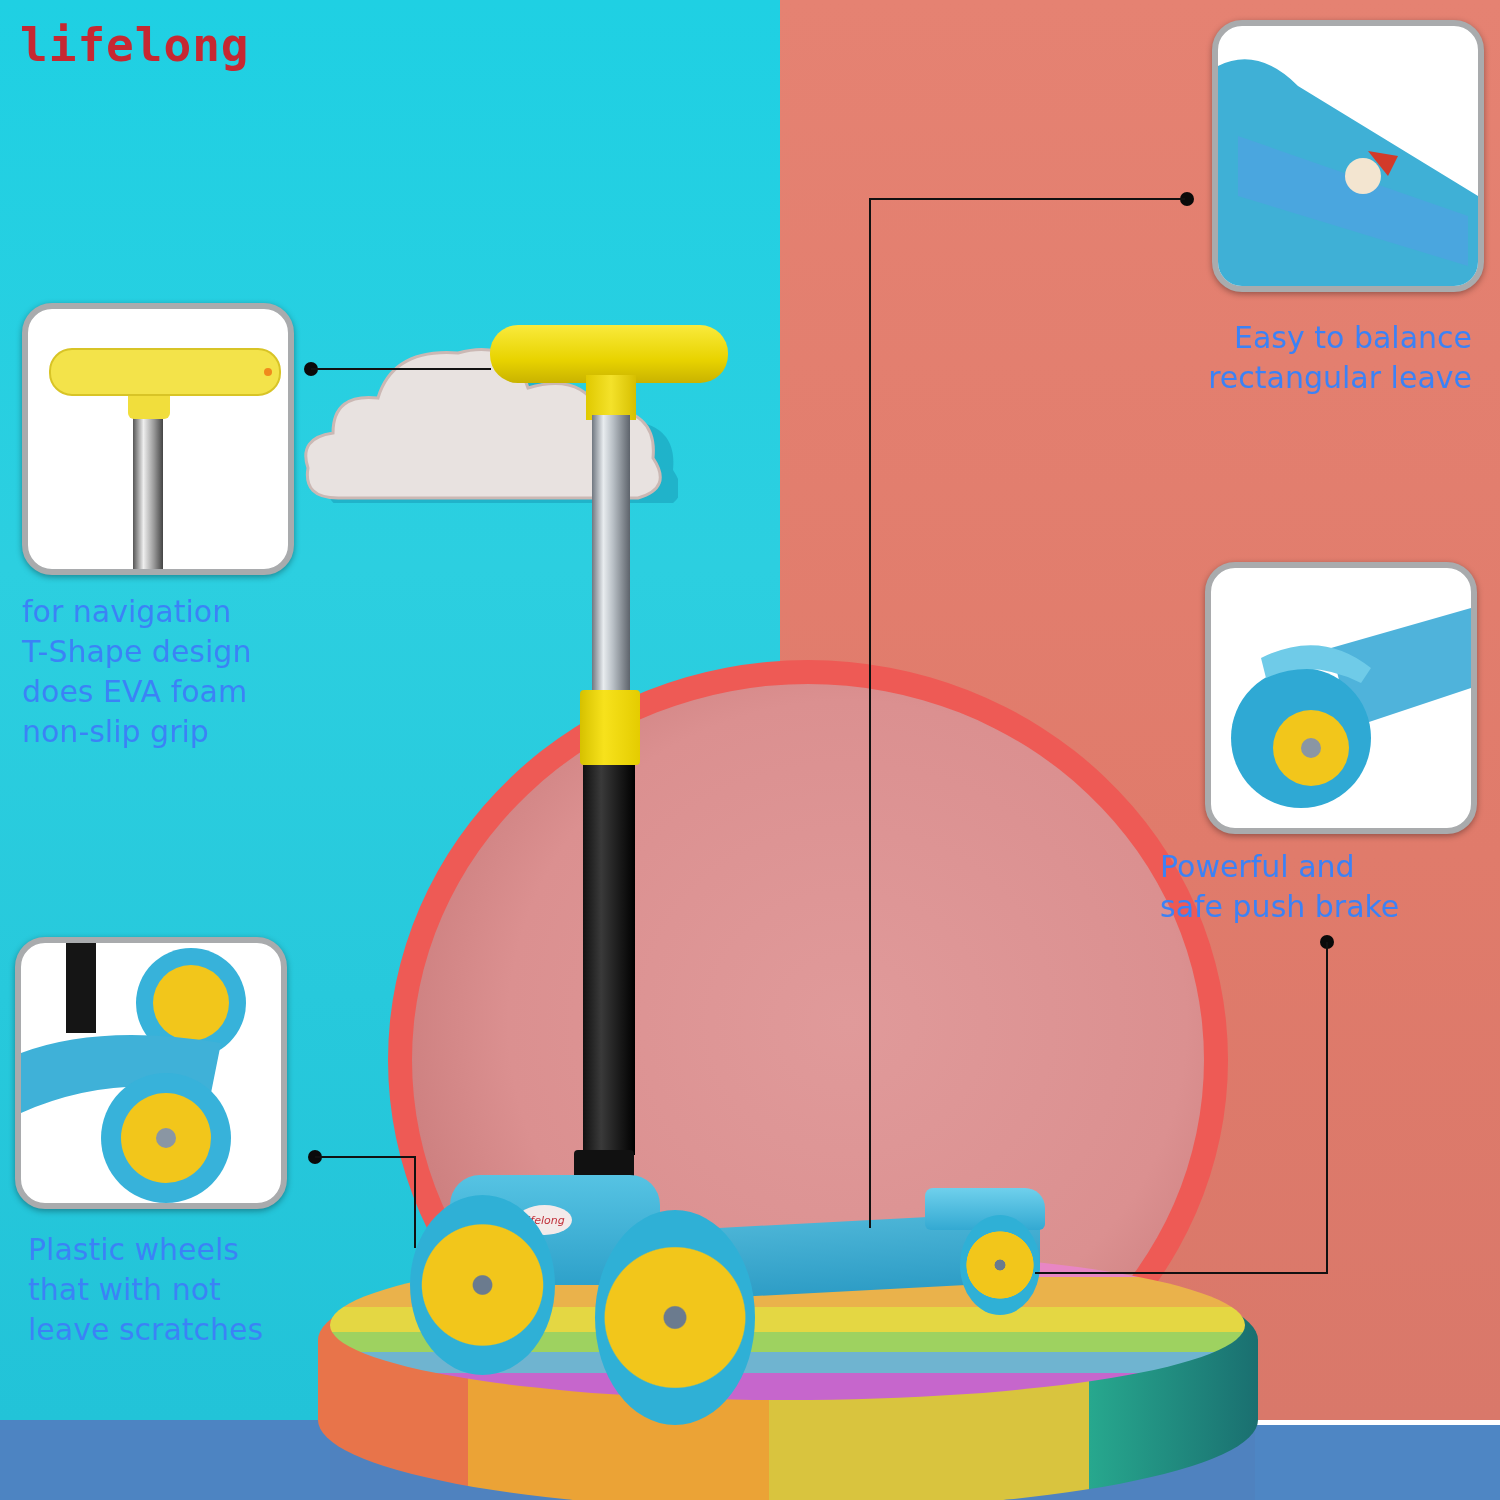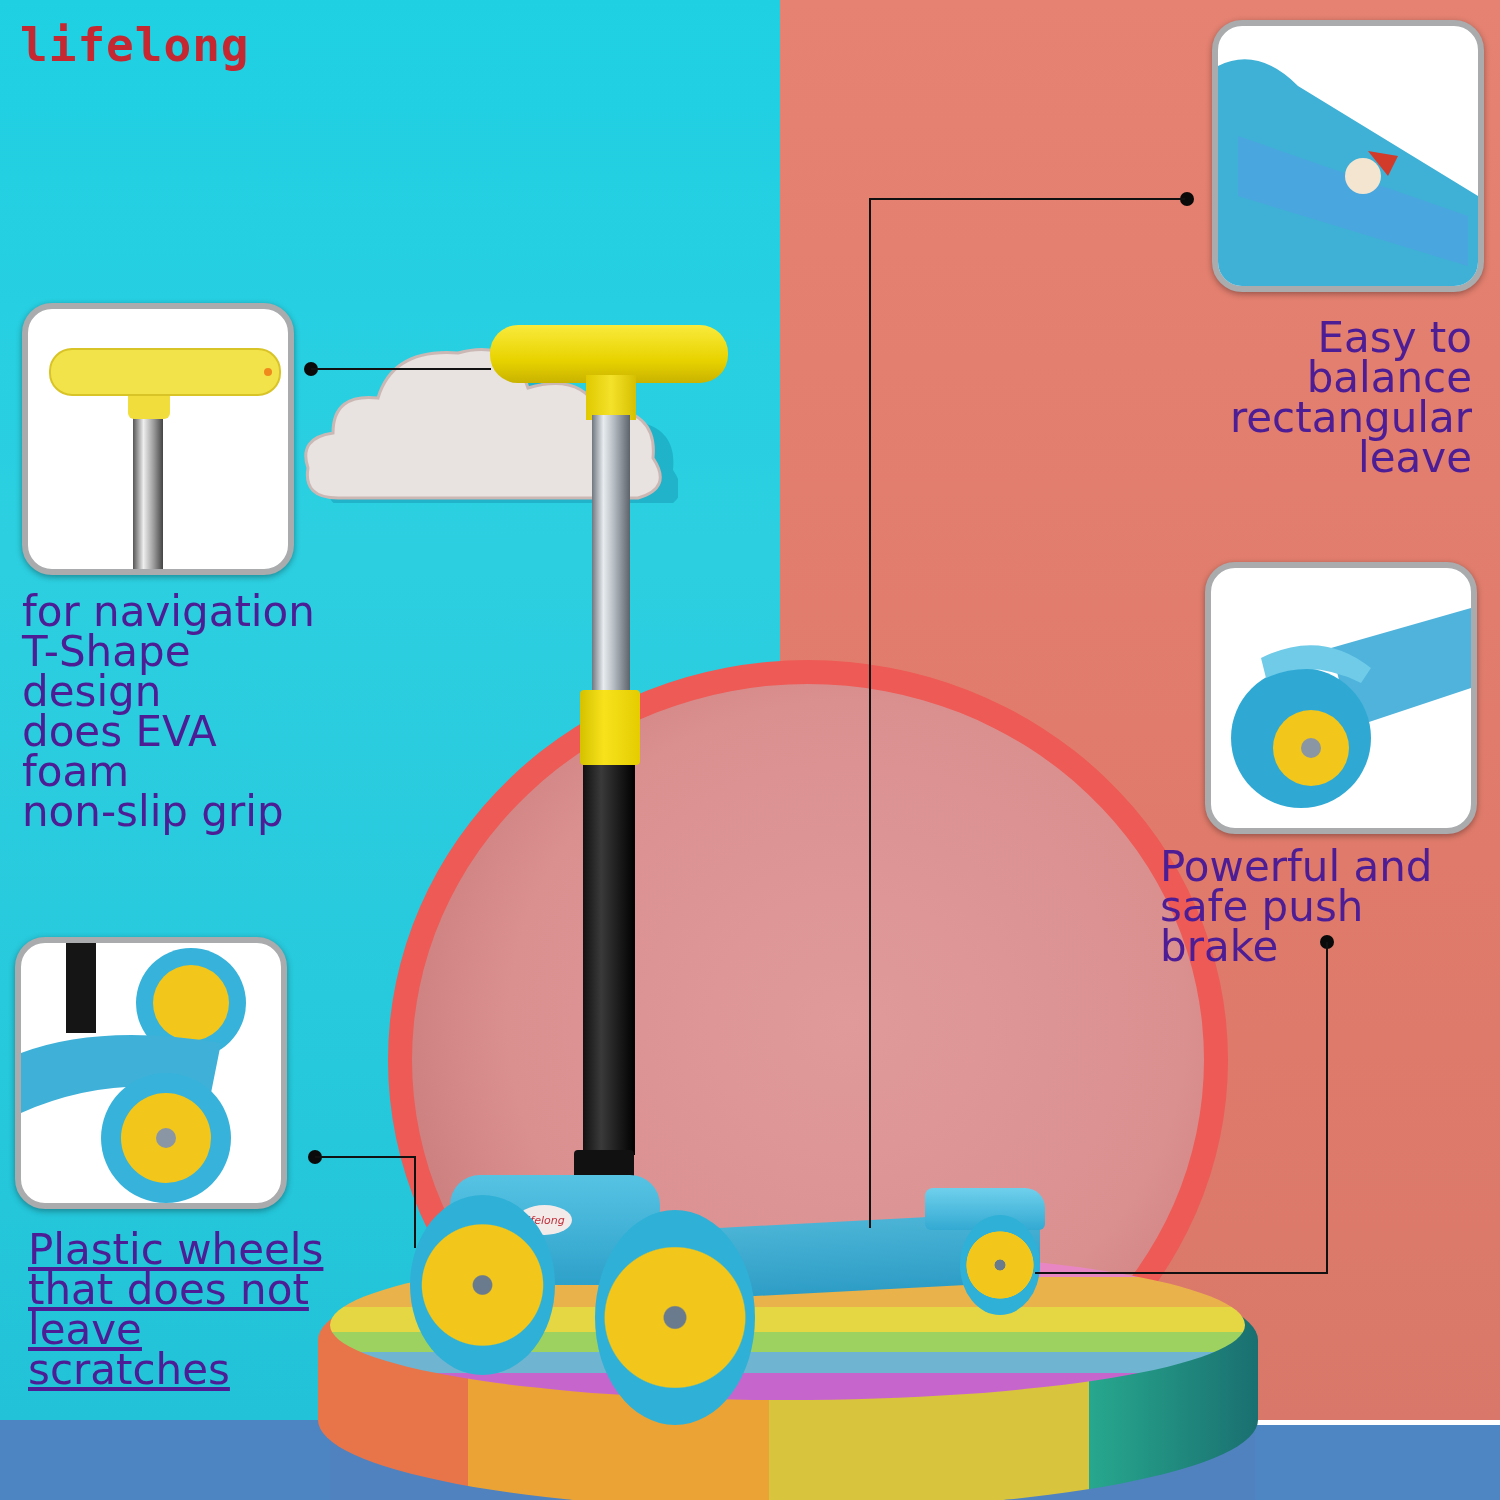--- a/index.html
+++ b/index.html
@@ -33,25 +33,25 @@
   .w2{left:595px;top:1210px;width:160px;height:215px;}
   .w3{left:960px;top:1215px;width:80px;height:100px;}
   .brake{left:925px;top:1188px;width:120px;height:42px;background:linear-gradient(180deg,#6fd0ec,#33a9d2);border-radius:8px 20px 6px 6px;}
   .logo-badge{left:517px;top:1205px;width:55px;height:30px;border-radius:50%;background:#f3eaea;color:#c0303a;font-size:11px;font-style:italic;display:flex;align-items:center;justify-content:center;}
   
   .card{background:#fff;border:6px solid #a9abad;border-radius:30px;box-shadow:0 2px 6px rgba(0,0,0,.35);overflow:hidden;box-sizing:border-box;}
   .card1{left:22px;top:303px;width:272px;height:272px;}
   .card2{left:1212px;top:20px;width:272px;height:272px;}
   .card3{left:1205px;top:562px;width:272px;height:272px;}
   .card4{left:15px;top:937px;width:272px;height:272px;}
-  .caption{color:#4c1d95;font-size:42px;line-height:40px;font-weight:500;}
+  .caption{color:#3b82f6;font-size:30px;line-height:40px;font-weight:500;}
   .cap1{left:22px;top:592px;width:300px;}
   .cap2{left:1150px;top:318px;width:322px;text-align:right;}
   .cap3{left:1160px;top:847px;width:322px;text-align:left;}
-  .cap4{left:28px;top:1230px;width:300px;text-decoration:underline;}
+  .cap4{left:28px;top:1230px;width:300px;}
   .line{background:#111;}
   .dot{width:14px;height:14px;border-radius:50%;background:#0a0a0a;}
   .brand{left:20px;top:18px;color:#c62832;font-size:46px;font-weight:bold;letter-spacing:1px;font-family:"DejaVu Sans Mono","Liberation Mono",monospace;}
 </style>
 </head>
 <body>
 
 <div class="abs bg-left"></div>
 <div class="abs bg-right"></div>
 <div class="abs floor-left"></div>
@@ -148,18 +148,18 @@
     <circle cx="170" cy="60" r="55" fill="#37b2da"></circle>
     <circle cx="170" cy="60" r="38" fill="#f2c61b"></circle>
     <path d="M0 110 Q80 80 200 100 L190 150 Q90 130 0 170 Z" fill="#3fb1d8"></path>
     <circle cx="145" cy="195" r="65" fill="#37b2da"></circle>
     <circle cx="145" cy="195" r="45" fill="#f2c61b"></circle>
     <circle cx="145" cy="195" r="10" fill="#8a96a3"></circle>
   </svg>
 </div>
 <div class="abs caption cap4">
   <div>Plastic wheels</div>
-  <div>that does not</div>
+  <div>that with not</div>
   <div>leave scratches</div>
 </div>
 <div class="abs dot" style="left:308px;top:1150px;"></div>
 <div class="abs line" style="left:315px;top:1156px;width:100px;height:2px;"></div>
 <div class="abs line" style="left:414px;top:1156px;width:2px;height:92px;"></div>
 
 </body></html>

